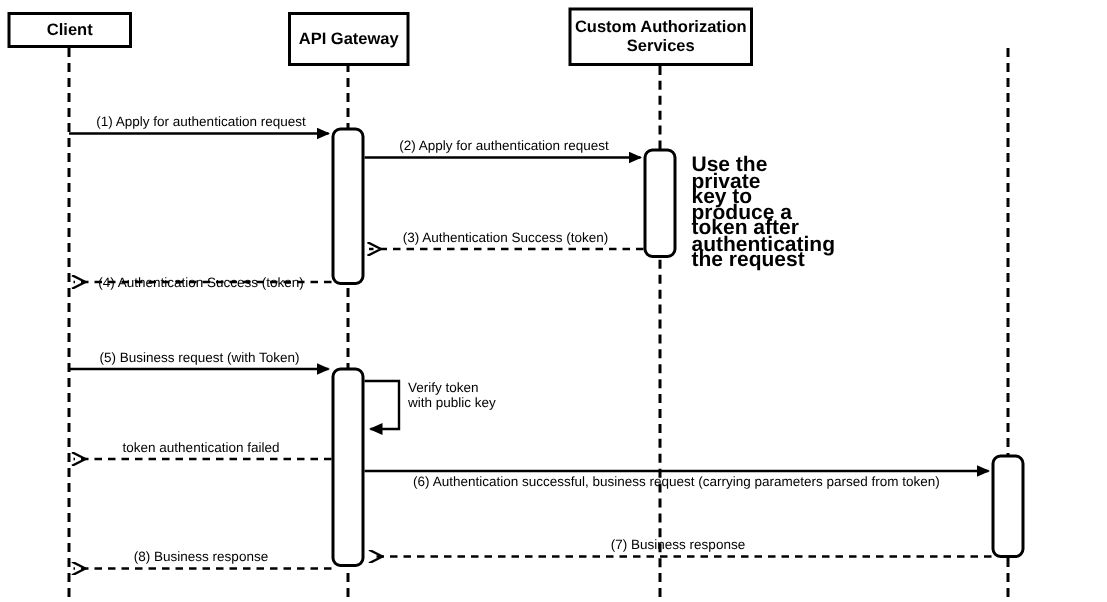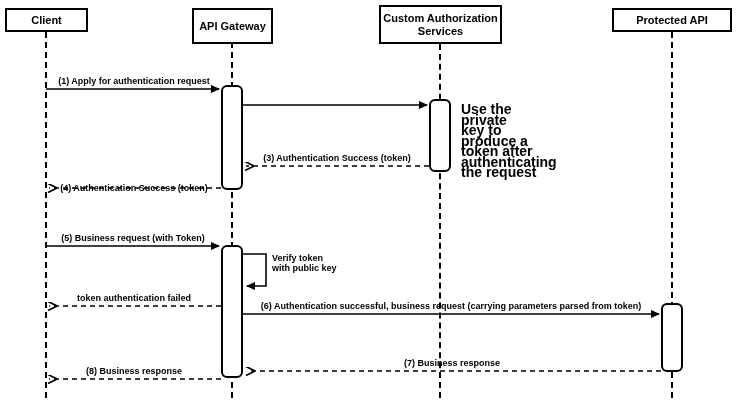--- a/index.html
+++ b/index.html
@@ -49,21 +49,21 @@
   .arrows {
     position: absolute;
     left: 0;
     top: 0;
     z-index: 4;
   }
   .msg-label {
     position: absolute;
     color: #000000;
     font-size: 9px;
-    font-weight: bold;
+    font-weight: normal;
     white-space: nowrap;
     transform: translateX(-50%);
     z-index: 5;
   }
   .msg-label.left-align {
     transform: none;
     white-space: pre-line;
   }
   .note-text {
     position: absolute;
@@ -82,21 +82,20 @@
 
   <div class="lifeline" style="left:45px; top:32px; height:366px;"></div>
   <div class="lifeline" style="left:231px; top:32px; height:366px;"></div>
   <div class="lifeline" style="left:439px; top:34px; height:364px;"></div>
   <div class="lifeline" style="left:671px; top:32px; height:366px;"></div>
 
   <div class="participant" style="left:5px;   top:8px; width:83px;  height:24px;">Client</div>
   <div class="participant" style="left:192px; top:8px; width:81px;  height:36px;">API Gateway</div>
   <div class="participant" style="left:379px; top:5px; width:123px; height:39px;">Custom Authorization
 Services</div>
-  <div class="participant" style="left:612px; top:8px; width:120px; height:24px;">Protected API</div>
 
   <div class="activation" style="left:221px; top:85px;  height:105px;"></div>
   <div class="activation" style="left:429px; top:99px;  height:73px;"></div>
   <div class="activation" style="left:221px; top:245px; height:133px;"></div>
   <div class="activation" style="left:661px; top:303px; height:69px;"></div>
 
   <svg class="arrows" width="738" height="401" viewBox="0 0 738 401">
     <defs>
       <marker id="mFilled" markerWidth="10" markerHeight="8" refX="8" refY="4" orient="auto" markerUnits="userSpaceOnUse">
         <path d="M0,0 L9,4 L0,8 Z" fill="#000000"></path>
@@ -111,27 +110,28 @@
     <line x1="221" y1="188" x2="49" y2="188" stroke="#000000" stroke-width="1.6" stroke-dasharray="5,4" marker-end="url(#mOpen)"></line>
     <line x1="46" y1="246" x2="219" y2="246" stroke="#000000" stroke-width="1.6" marker-end="url(#mFilled)"></line>
     <polyline points="243,254 266,254 266,286 247,286" fill="none" stroke="#000000" stroke-width="1.6" marker-end="url(#mFilled)"></polyline>
     <line x1="221" y1="306" x2="49" y2="306" stroke="#000000" stroke-width="1.6" stroke-dasharray="5,4" marker-end="url(#mOpen)"></line>
     <line x1="243" y1="314" x2="659" y2="314" stroke="#000000" stroke-width="1.6" marker-end="url(#mFilled)"></line>
     <line x1="661" y1="371" x2="247" y2="371" stroke="#000000" stroke-width="1.6" stroke-dasharray="5,4" marker-end="url(#mOpen)"></line>
     <line x1="221" y1="379" x2="49" y2="379" stroke="#000000" stroke-width="1.6" stroke-dasharray="5,4" marker-end="url(#mOpen)"></line>
   </svg>
 
   <div class="msg-label" style="left:134px; top:76px;">(1) Apply for authentication request</div>
+  <div class="msg-label" style="left:336px; top:92px;">(2) Apply for authentication request</div>
   <div class="msg-label" style="left:337px; top:153px;">(3) Authentication Success (token)</div>
   <div class="msg-label" style="left:134px; top:183px;">(4) Authentication Success (token)</div>
   <div class="msg-label" style="left:133px; top:233px;">(5) Business request (with Token)</div>
   <div class="msg-label left-align" style="left:272px; top:253px;">Verify token
 with public key</div>
   <div class="msg-label" style="left:134px; top:293px;text-align:right;">token authentication failed</div>
-  <div class="msg-label" style="left:451px; top:301px;">(6) Authentication successful, business request (carrying parameters parsed from token)</div>
+  <div class="msg-label" style="left:451px; top:316px;">(6) Authentication successful, business request (carrying parameters parsed from token)</div>
   <div class="msg-label" style="left:452px; top:358px;">(7) Business response</div>
   <div class="msg-label" style="left:134px; top:366px;">(8) Business response</div>
 
   <div class="note-text" style="left:461px; top:104px; width:90px;">Use the private
 key to produce a
 token after
 authenticating
 the request</div>
 
 </div>

